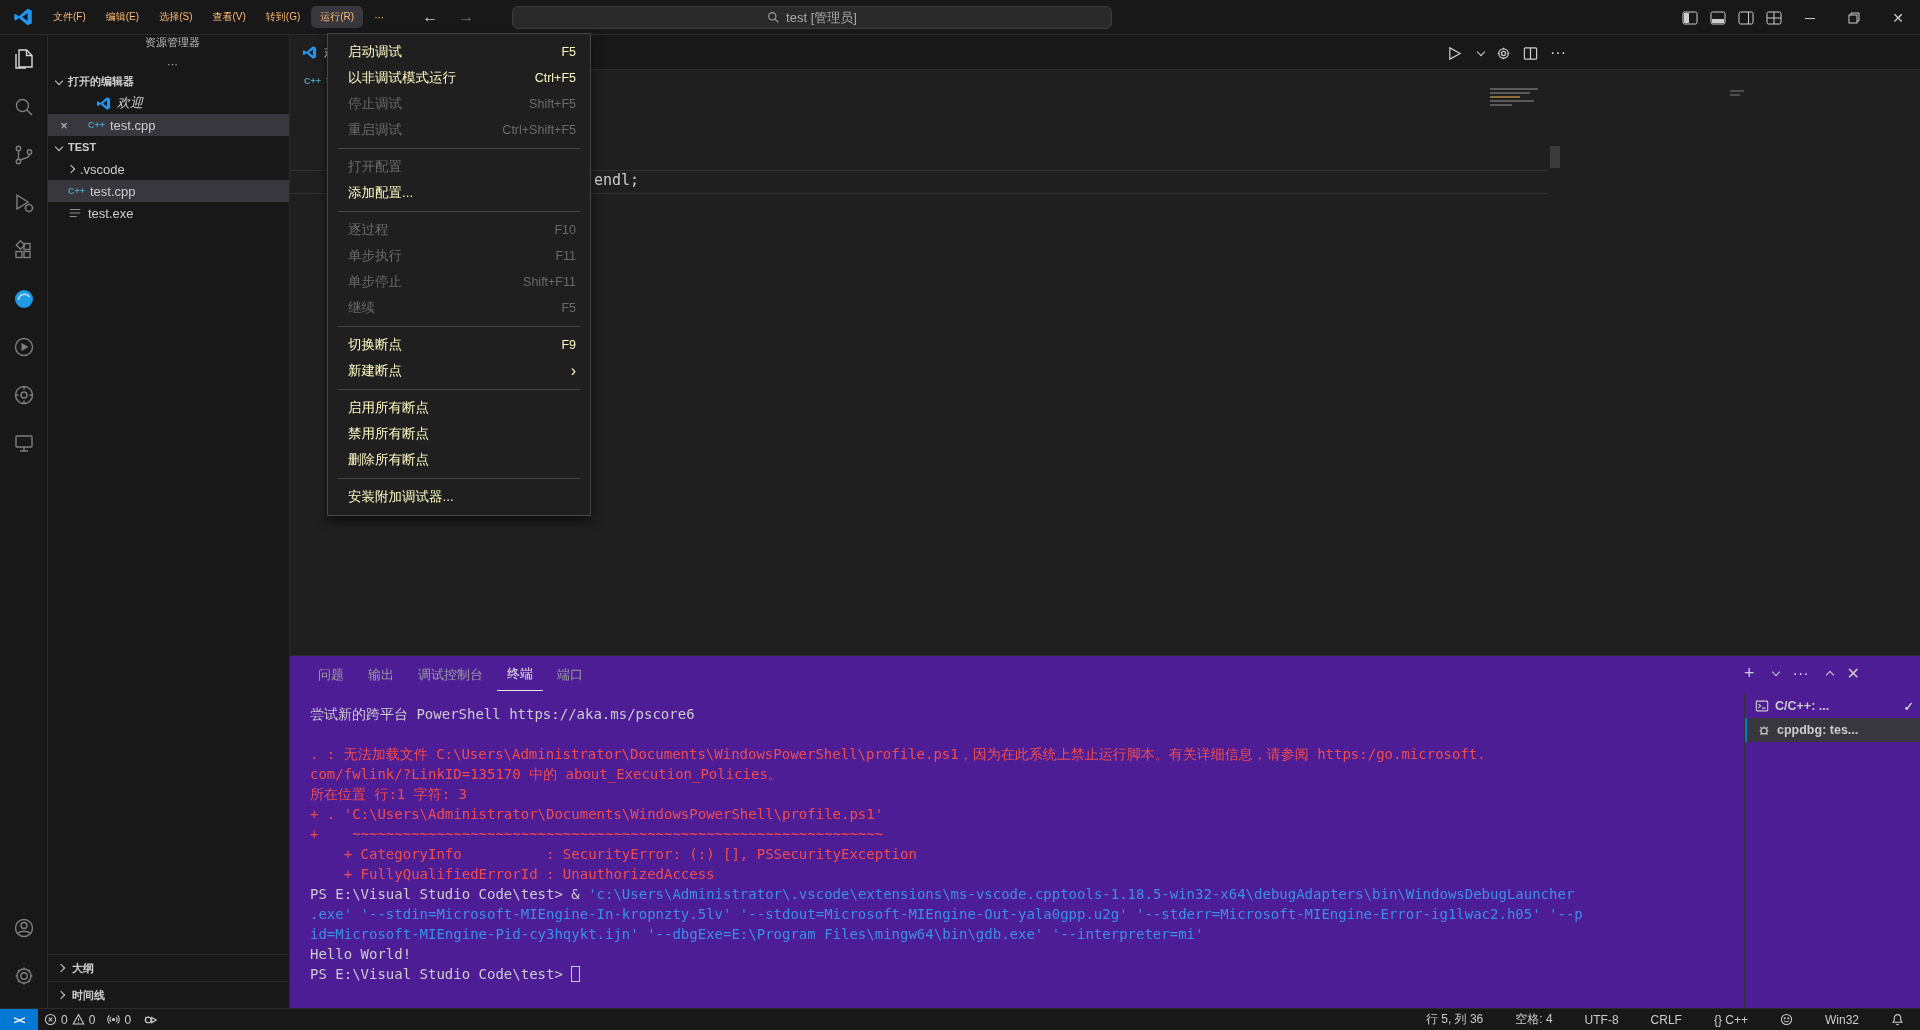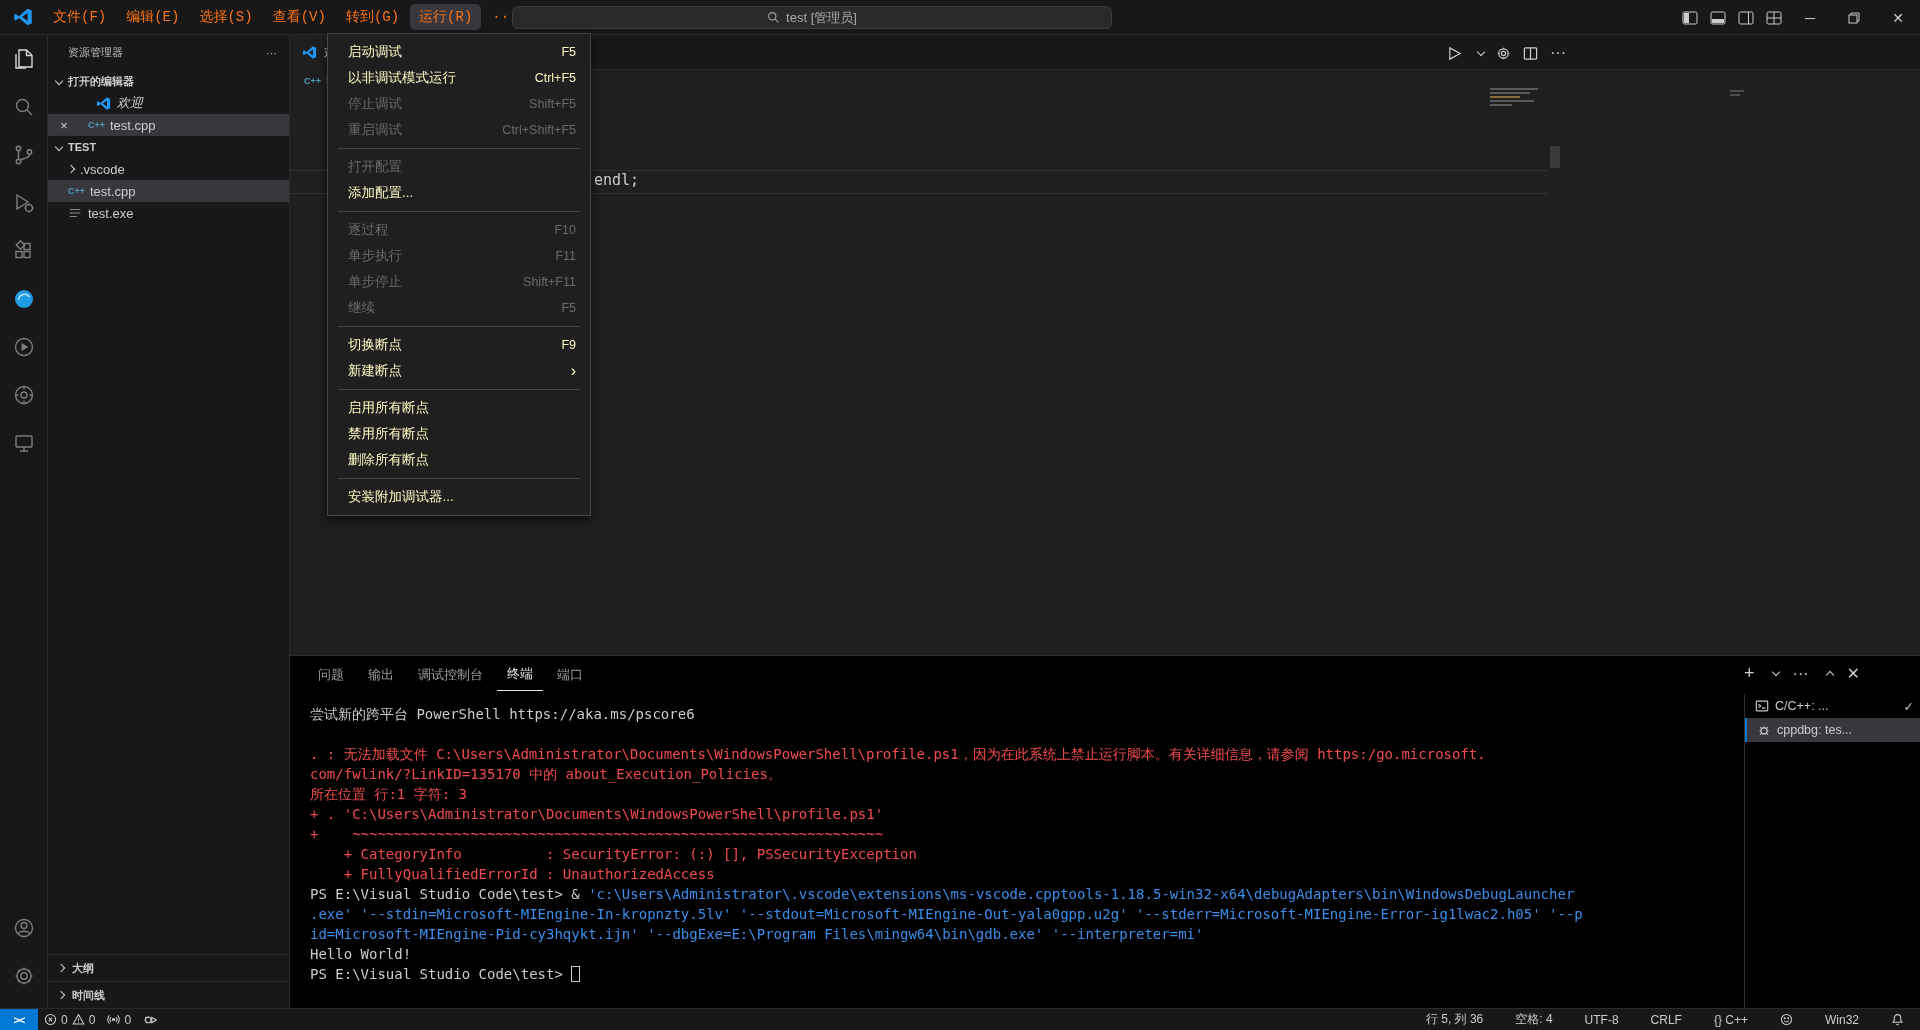--- a/index.html
+++ b/index.html
@@ -3,21 +3,21 @@
 <meta charset="utf-8">
 <style>
   * { margin:0; padding:0; box-sizing:border-box; }
   html,body { width:1920px; height:1030px; overflow:hidden; background:#1f1f1f;
     font-family:"Liberation Sans", sans-serif; color:#cccccc; user-select:none; }
 
   
   #titlebar { position:absolute; left:0; top:0; width:1920px; height:35px;
     background:#181818; border-bottom:1px solid #2b2b2b; display:flex; align-items:center; z-index:60; }
   #vscode-logo { width:20px; height:20px; margin:0 10px 0 13px; }
-  .menu-btn { font-size:14px; color:#f97316; padding:4px 9px; border-radius:5px; margin:0 1px;font-family:Liberation Mono, monospace; }
+  .menu-btn { font-size:10px; color:#fdba74; padding:4px 9px; border-radius:5px; margin:0 1px; }
   .menu-btn.active { background:#37373d; }
   .nav-arrow { font-size:16px; color:#cccccc; padding:0 10px; }
   .nav-arrow.dim { color:#6e6e6e; }
   #command-center { position:absolute; left:512px; top:6px; width:600px; height:23px;
     background:#2a2a2a; border:1px solid #3c3c3c; border-radius:6px; display:flex;
     align-items:center; justify-content:center; gap:6px; color:#aaaaaa; font-size:13px; }
   #title-right { position:absolute; right:0; top:0; height:35px; display:flex; align-items:center; }
   .layout-ico { width:28px; height:26px; display:flex; align-items:center; justify-content:center; color:#cccccc; }
   .win-btn { width:44px; height:34px; display:flex; align-items:center; justify-content:center; color:#cccccc; font-size:14px; }
 
@@ -26,21 +26,21 @@
     background:#181818; border-right:1px solid #2b2b2b; display:flex; flex-direction:column; z-index:5; }
   .ab-item { height:48px; display:flex; align-items:center; justify-content:center; color:#7e7e7e; }
   .ab-item.active { color:#d7d7d7; }
   .ab-spacer { flex:1; }
   .ab-item svg { stroke:currentColor; fill:none; stroke-width:1.4; }
 
   
   #sidebar { position:absolute; left:48px; top:35px; width:242px; height:973px;
     background:#181818; border-right:1px solid #2b2b2b; z-index:5; font-size:13px; }
   #sb-header { height:35px; display:flex; align-items:center; justify-content:space-between;
-    padding:0 12px 0 20px; font-size:11px; color:#bbbbbb; }
+    padding:0 12px 0 20px; font-size:11px; color:#bbbbbb;flex-direction:column; }
   .sec-head { height:22px; display:flex; align-items:center; gap:6px; padding-left:4px;
     font-size:11px; font-weight:bold; color:#cccccc; }
   .row { height:22px; display:flex; align-items:center; gap:6px; color:#cccccc; }
   .row.sel { background:#37373d; }
   .row .close-x { width:16px; margin-left:8px; text-align:center; color:#cccccc; }
   .cpp-ico { color:#519aba; font-size:9px; font-weight:bold; width:16px; text-align:center; }
   .italic { font-style:italic; }
   .cv { width:6px; height:6px; border-right:1.3px solid #cccccc; border-bottom:1.3px solid #cccccc;
     display:inline-block; transform:rotate(45deg); margin-left:4px; }
   .cv.right { transform:rotate(-45deg); }
@@ -72,31 +72,31 @@
     border:1px solid #454545; box-shadow:0 5px 10px rgba(0,0,0,.55); padding:5px 0; z-index:100; }
   .menu-item { height:26px; display:flex; align-items:center; justify-content:space-between;
     padding:0 14px 0 20px; font-size:13.5px; color:#fef9c3; }
   .menu-item.disabled { color:#6a6a6a; }
   .mi-right { font-size:12.5px; }
   .mi-sub { font-size:16px; line-height:10px; }
   .menu-sep { height:1px; background:#454545; margin:5px 10px; }
 
   
   #panel { position:absolute; left:290px; top:655px; width:1630px; height:353px;
-    background:#000000; border-top:1px solid #2b2b2b; z-index:5; }
+    background:#4c1d95; border-top:1px solid #2b2b2b; z-index:5; }
   #panel-tabs { height:36px; display:flex; align-items:center; gap:4px; padding-left:18px; }
   .ptab { padding:8px 10px 7px 10px; font-size:13px; color:#9d9d9d; }
   .ptab.active { color:#e7e7e7; border-bottom:1px solid #e7e7e7; }
   #panel-actions { position:absolute; right:60px; top:7px; display:flex; gap:14px; align-items:center; color:#cccccc; }
   #terminal { position:absolute; left:20px; top:48px; width:1420px;
     font-family:"DejaVu Sans Mono", monospace; font-size:14px; line-height:20px; }
   .t-line { white-space:pre; height:20px; }
   .t-fg { color:#cccccc; } .t-red { color:#f14c4c; } .t-blue { color:#3b8eea; }
   .t-cursor { display:inline-block; width:9px; height:16px; border:1px solid #cccccc; vertical-align:-3px; }
-  #term-list { position:absolute; right:0; top:38px; width:176px; border-left:1px solid #303030; height:315px; }
+  #term-list { position:absolute; right:0; top:38px; width:176px; border-left:1px solid #303030; height:315px;font-weight:bold; }
   .tl-row { height:24px; display:flex; align-items:center; gap:6px; padding:0 6px 0 10px;
     font-size:12.5px; color:#cccccc; }
   .tl-row.sel { background:#37373d; border-left:2px solid #0078d4; }
   .tl-check { margin-left:auto; }
 
   
   #statusbar { position:absolute; left:0; top:1008px; width:1920px; height:22px; background:#181818;
     border-top:1px solid #2b2b2b; display:flex; align-items:center; font-size:12px; color:#cccccc; z-index:70; }
   #remote-btn { width:38px; height:100%; background:#0078d4; color:#ffffff; display:flex;
     align-items:center; justify-content:center; font-size:11px; font-weight:bold; letter-spacing:-1px; }

